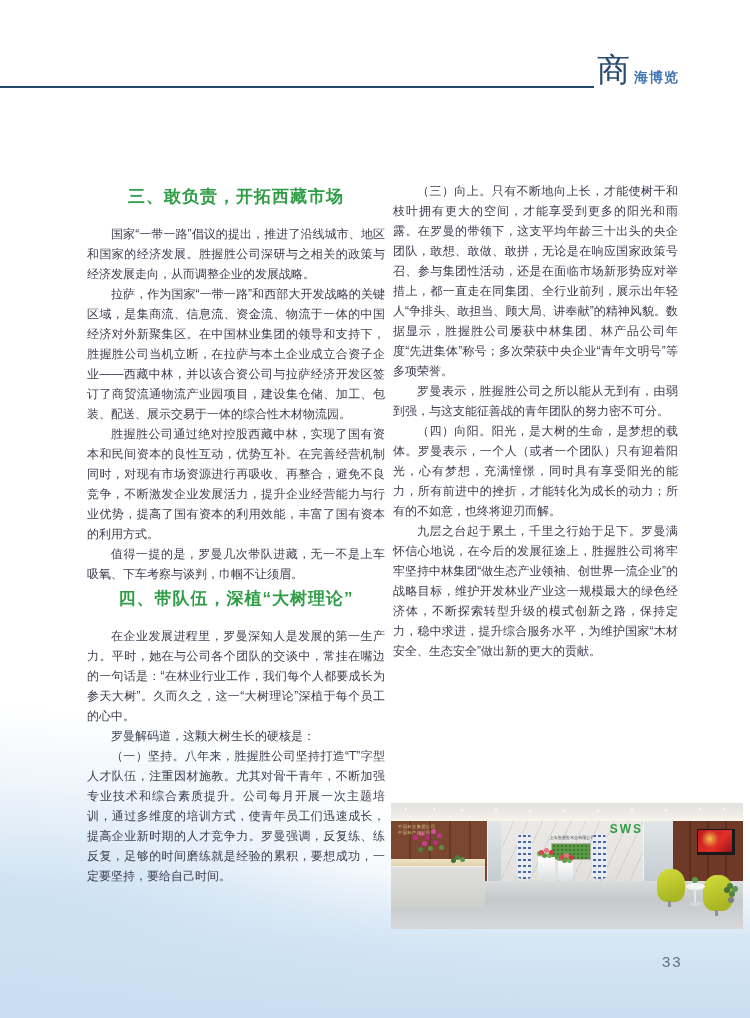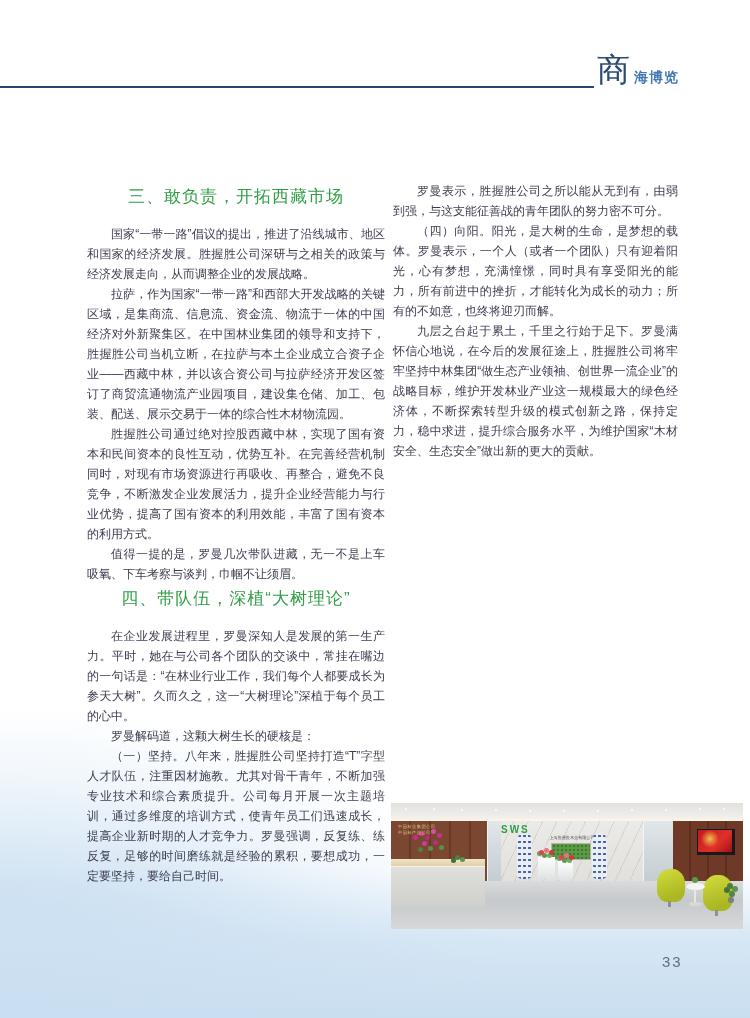--- a/index.html
+++ b/index.html
@@ -24,21 +24,21 @@
   .header-rule{position:absolute; left:0; top:86px; width:594px; height:2px; background:#24476b; z-index:1;}
   .logo-main{position:absolute; left:597px; top:53px; font-size:33px; line-height:34px; color:#2b4a6f; z-index:1;}
   .logo-suffix{position:absolute; left:634px; top:67px; font-size:14px; line-height:20px; font-weight:bold; color:#4577b5; letter-spacing:1px; z-index:1;}
   
   .col{position:absolute; z-index:1; color:#3c3c50; font-size:12px; line-height:20px; text-align:justify;}
   .col-left{left:87px; top:186px; width:298px;}
   .col-right{left:393px; top:181px; width:285px;}
   .col p{margin:0; text-indent:2em;}
   .col p.no-indent{text-indent:0;}
   h2.section{
-    margin:0 0 16px 0; font-size:17px; line-height:22px; font-weight:normal;
+    margin:0 0 16px 0; font-size:17px; line-height:22px; font-weight:bold;
     color:#2f9d46; text-align:center; letter-spacing:1px; text-indent:0;
   }
   h2.section.second{margin-top:4px;}
   
   .page-num{position:absolute; left:662px; top:953px; font-size:15px; color:#5d6f82; letter-spacing:2px; z-index:2;}
   
   .photo{position:absolute; left:391px; top:803px; width:352px; height:126px; overflow:hidden; z-index:2; background:#dcdcd8;}
   .ph-ceiling{position:absolute; left:0; top:0; width:352px; height:18px;
     background:linear-gradient(180deg,#e3e1dd 0%,#efede9 70%,#fbf6ea 100%);}
   .ph-lights{position:absolute; left:14px; top:5px; width:2px; height:2px; border-radius:50%; background:#fff;
@@ -50,22 +50,22 @@
   .ph-glass{position:absolute; top:14px; width:14px; height:64px;
     background:linear-gradient(180deg,#e3e8ea 0%,#c4cdd3 100%); border-left:1px solid #f2f5f6;}
   .ph-glass-l{left:96px;}
   .ph-glass-r{left:252px; width:30px;}
   .ph-marble{position:absolute; left:110px; top:14px; width:142px; height:64px;
     background:
       repeating-linear-gradient(115deg, rgba(158,164,176,0.28) 0 1px, rgba(0,0,0,0) 1px 13px),
       linear-gradient(180deg,#ecebe8 0%,#e2e0dd 100%);}
   .ph-floor{position:absolute; left:0; top:78px; width:352px; height:48px;
     background:linear-gradient(180deg,#d9dbdc 0%,#c6c9cb 40%,#d6d8d9 100%);}
-  .ph-sws{position:absolute; left:110px; top:22px; width:142px; text-align:left; color:#2f9d46;
-    font-size:10px; font-weight:bold; letter-spacing:2px; line-height:9px;}
+  .ph-sws{position:absolute; left:110px; top:22px; width:142px; text-align:right; color:#2f9d46;
+    font-size:12px; font-weight:bold; letter-spacing:2px; line-height:9px;}
   .ph-company{position:absolute; left:110px; top:32px; width:142px; text-align:center; color:#4a4f5a;
     font-size:5px; letter-spacing:0; line-height:6px; transform:scale(0.82); transform-origin:center top;}
   .ph-plantbox{position:absolute; left:160px; top:40px; width:38px; height:15px; border:1px solid #b9b4a8;
     background:radial-gradient(circle,#3f7a33 1.2px,rgba(0,0,0,0) 1.6px) 0 0/4px 4px,#5d9a47;}
   .ph-vase{position:absolute; top:30px; width:15px; height:46px;
     border-radius:50% 50% 38% 38% / 16% 16% 10% 10%;
     background:radial-gradient(circle,#44649f 1.1px,rgba(0,0,0,0) 1.5px) 0 0/5px 6px,#e9eef5;}
   .ph-vase.v1{left:126px;}
   .ph-vase.v2{left:201px;}
   .ph-planter{position:absolute; background:linear-gradient(180deg,#ffffff,#dfe2e4); border-radius:0 0 2px 2px;}
@@ -117,20 +117,21 @@
     <p>拉萨，作为国家“一带一路”和西部大开发战略的关键区域，是集商流、信息流、资金流、物流于一体的中国经济对外新聚集区。在中国林业集团的领导和支持下，胜握胜公司当机立断，在拉萨与本土企业成立合资子企业——西藏中林，并以该合资公司与拉萨经济开发区签订了商贸流通物流产业园项目，建设集仓储、加工、包装、配送、展示交易于一体的综合性木材物流园。</p>
     <p>胜握胜公司通过绝对控股西藏中林，实现了国有资本和民间资本的良性互动，优势互补。在完善经营机制同时，对现有市场资源进行再吸收、再整合，避免不良竞争，不断激发企业发展活力，提升企业经营能力与行业优势，提高了国有资本的利用效能，丰富了国有资本的利用方式。</p>
     <p>值得一提的是，罗曼几次带队进藏，无一不是上车吸氧、下车考察与谈判，巾帼不让须眉。</p>
     <h2 class="section second">四、带队伍，深植“大树理论”</h2>
     <p>在企业发展进程里，罗曼深知人是发展的第一生产力。平时，她在与公司各个团队的交谈中，常挂在嘴边的一句话是：“在林业行业工作，我们每个人都要成长为参天大树”。久而久之，这一“大树理论”深植于每个员工的心中。</p>
     <p>罗曼解码道，这颗大树生长的硬核是：</p>
     <p>（一）坚持。八年来，胜握胜公司坚持打造“T”字型人才队伍，注重因材施教。尤其对骨干青年，不断加强专业技术和综合素质提升。公司每月开展一次主题培训，通过多维度的培训方式，使青年员工们迅速成长，提高企业新时期的人才竞争力。罗曼强调，反复练、练反复，足够的时间磨练就是经验的累积，要想成功，一定要坚持，要给自己时间。</p>
   </div>
 
   <div class="col col-right">
+    <p>（三）向上。只有不断地向上长，才能使树干和枝叶拥有更大的空间，才能享受到更多的阳光和雨露。在罗曼的带领下，这支平均年龄三十出头的央企团队，敢想、敢做、敢拼，无论是在响应国家政策号召、参与集团性活动，还是在面临市场新形势应对举措上，都一直走在同集团、全行业前列，展示出年轻人“争排头、敢担当、顾大局、讲奉献”的精神风貌。数据显示，胜握胜公司屡获中林集团、林产品公司年度“先进集体”称号；多次荣获中央企业“青年文明号”等多项荣誉。</p>
     <p>罗曼表示，胜握胜公司之所以能从无到有，由弱到强，与这支能征善战的青年团队的努力密不可分。</p>
     <p>（四）向阳。阳光，是大树的生命，是梦想的载体。罗曼表示，一个人（或者一个团队）只有迎着阳光，心有梦想，充满憧憬，同时具有享受阳光的能力，所有前进中的挫折，才能转化为成长的动力；所有的不如意，也终将迎刃而解。</p>
     <p>九层之台起于累土，千里之行始于足下。罗曼满怀信心地说，在今后的发展征途上，胜握胜公司将牢牢坚持中林集团“做生态产业领袖、创世界一流企业”的战略目标，维护开发林业产业这一规模最大的绿色经济体，不断探索转型升级的模式创新之路，保持定力，稳中求进，提升综合服务水平，为维护国家“木材安全、生态安全”做出新的更大的贡献。</p>
   </div>
 
   <div class="photo">
     <div class="ph-wood ph-wood-left"></div>
     <div class="ph-glass ph-glass-l"></div>
     <div class="ph-marble"></div>
     <div class="ph-glass ph-glass-r"></div>

